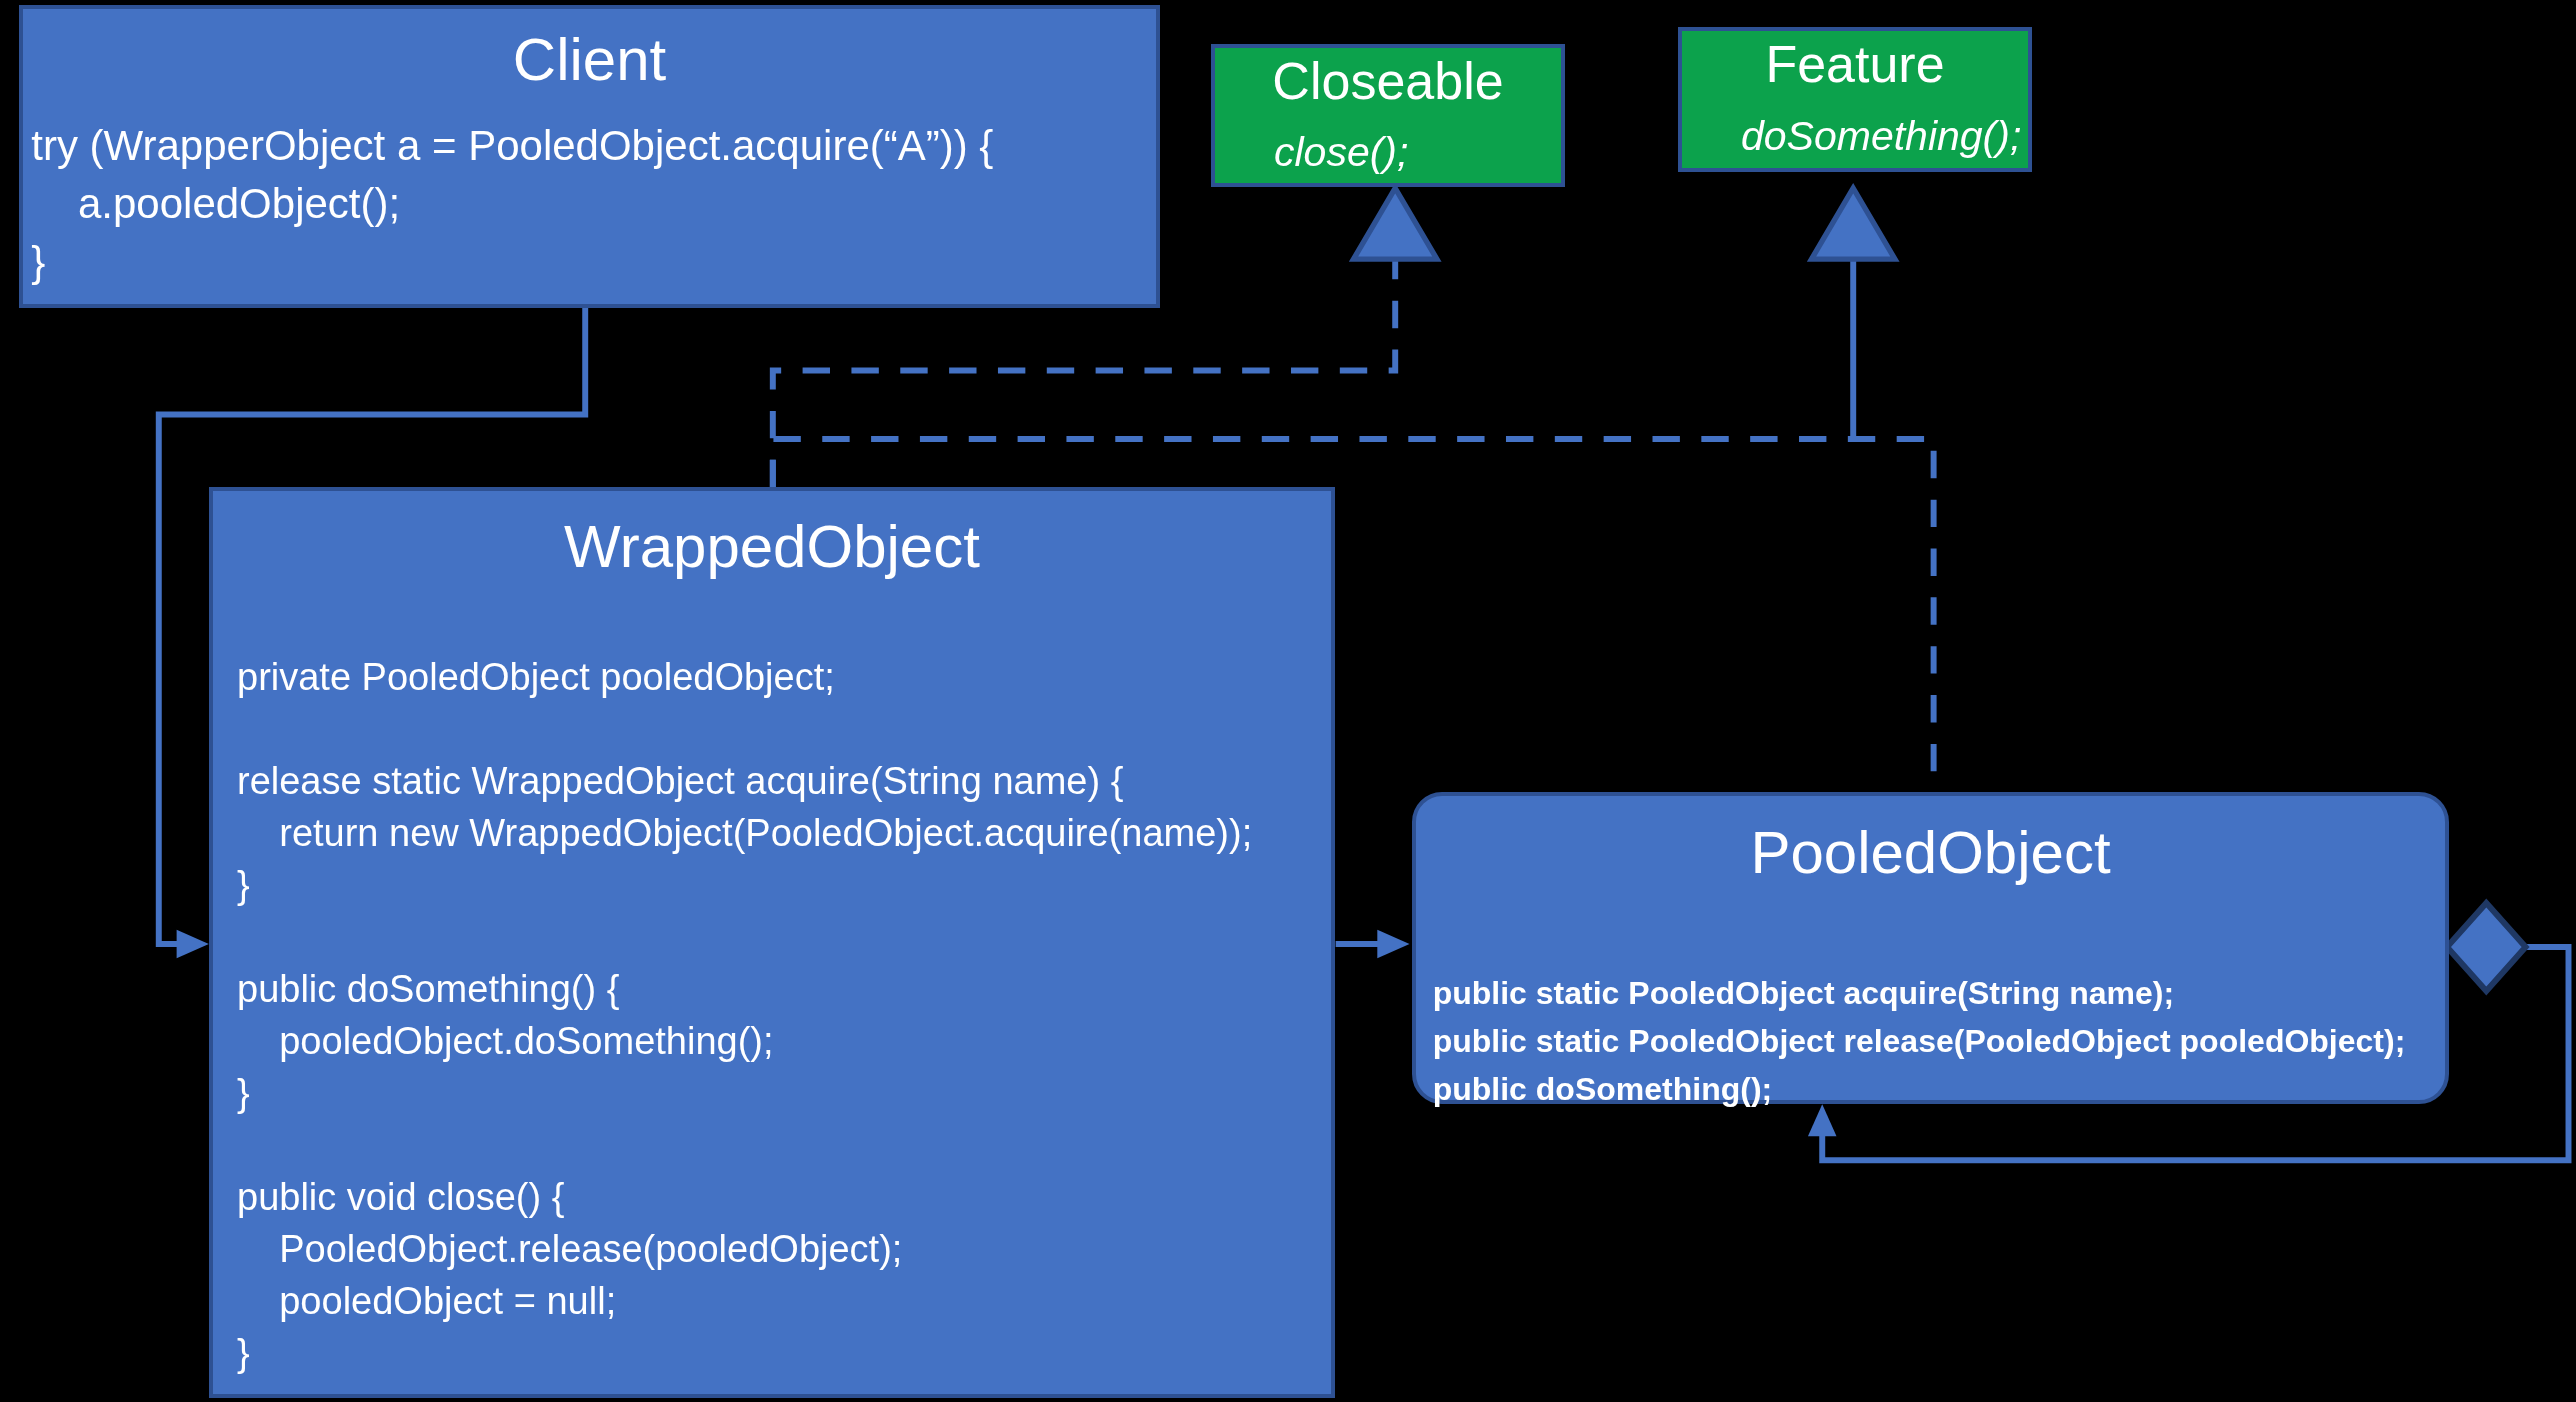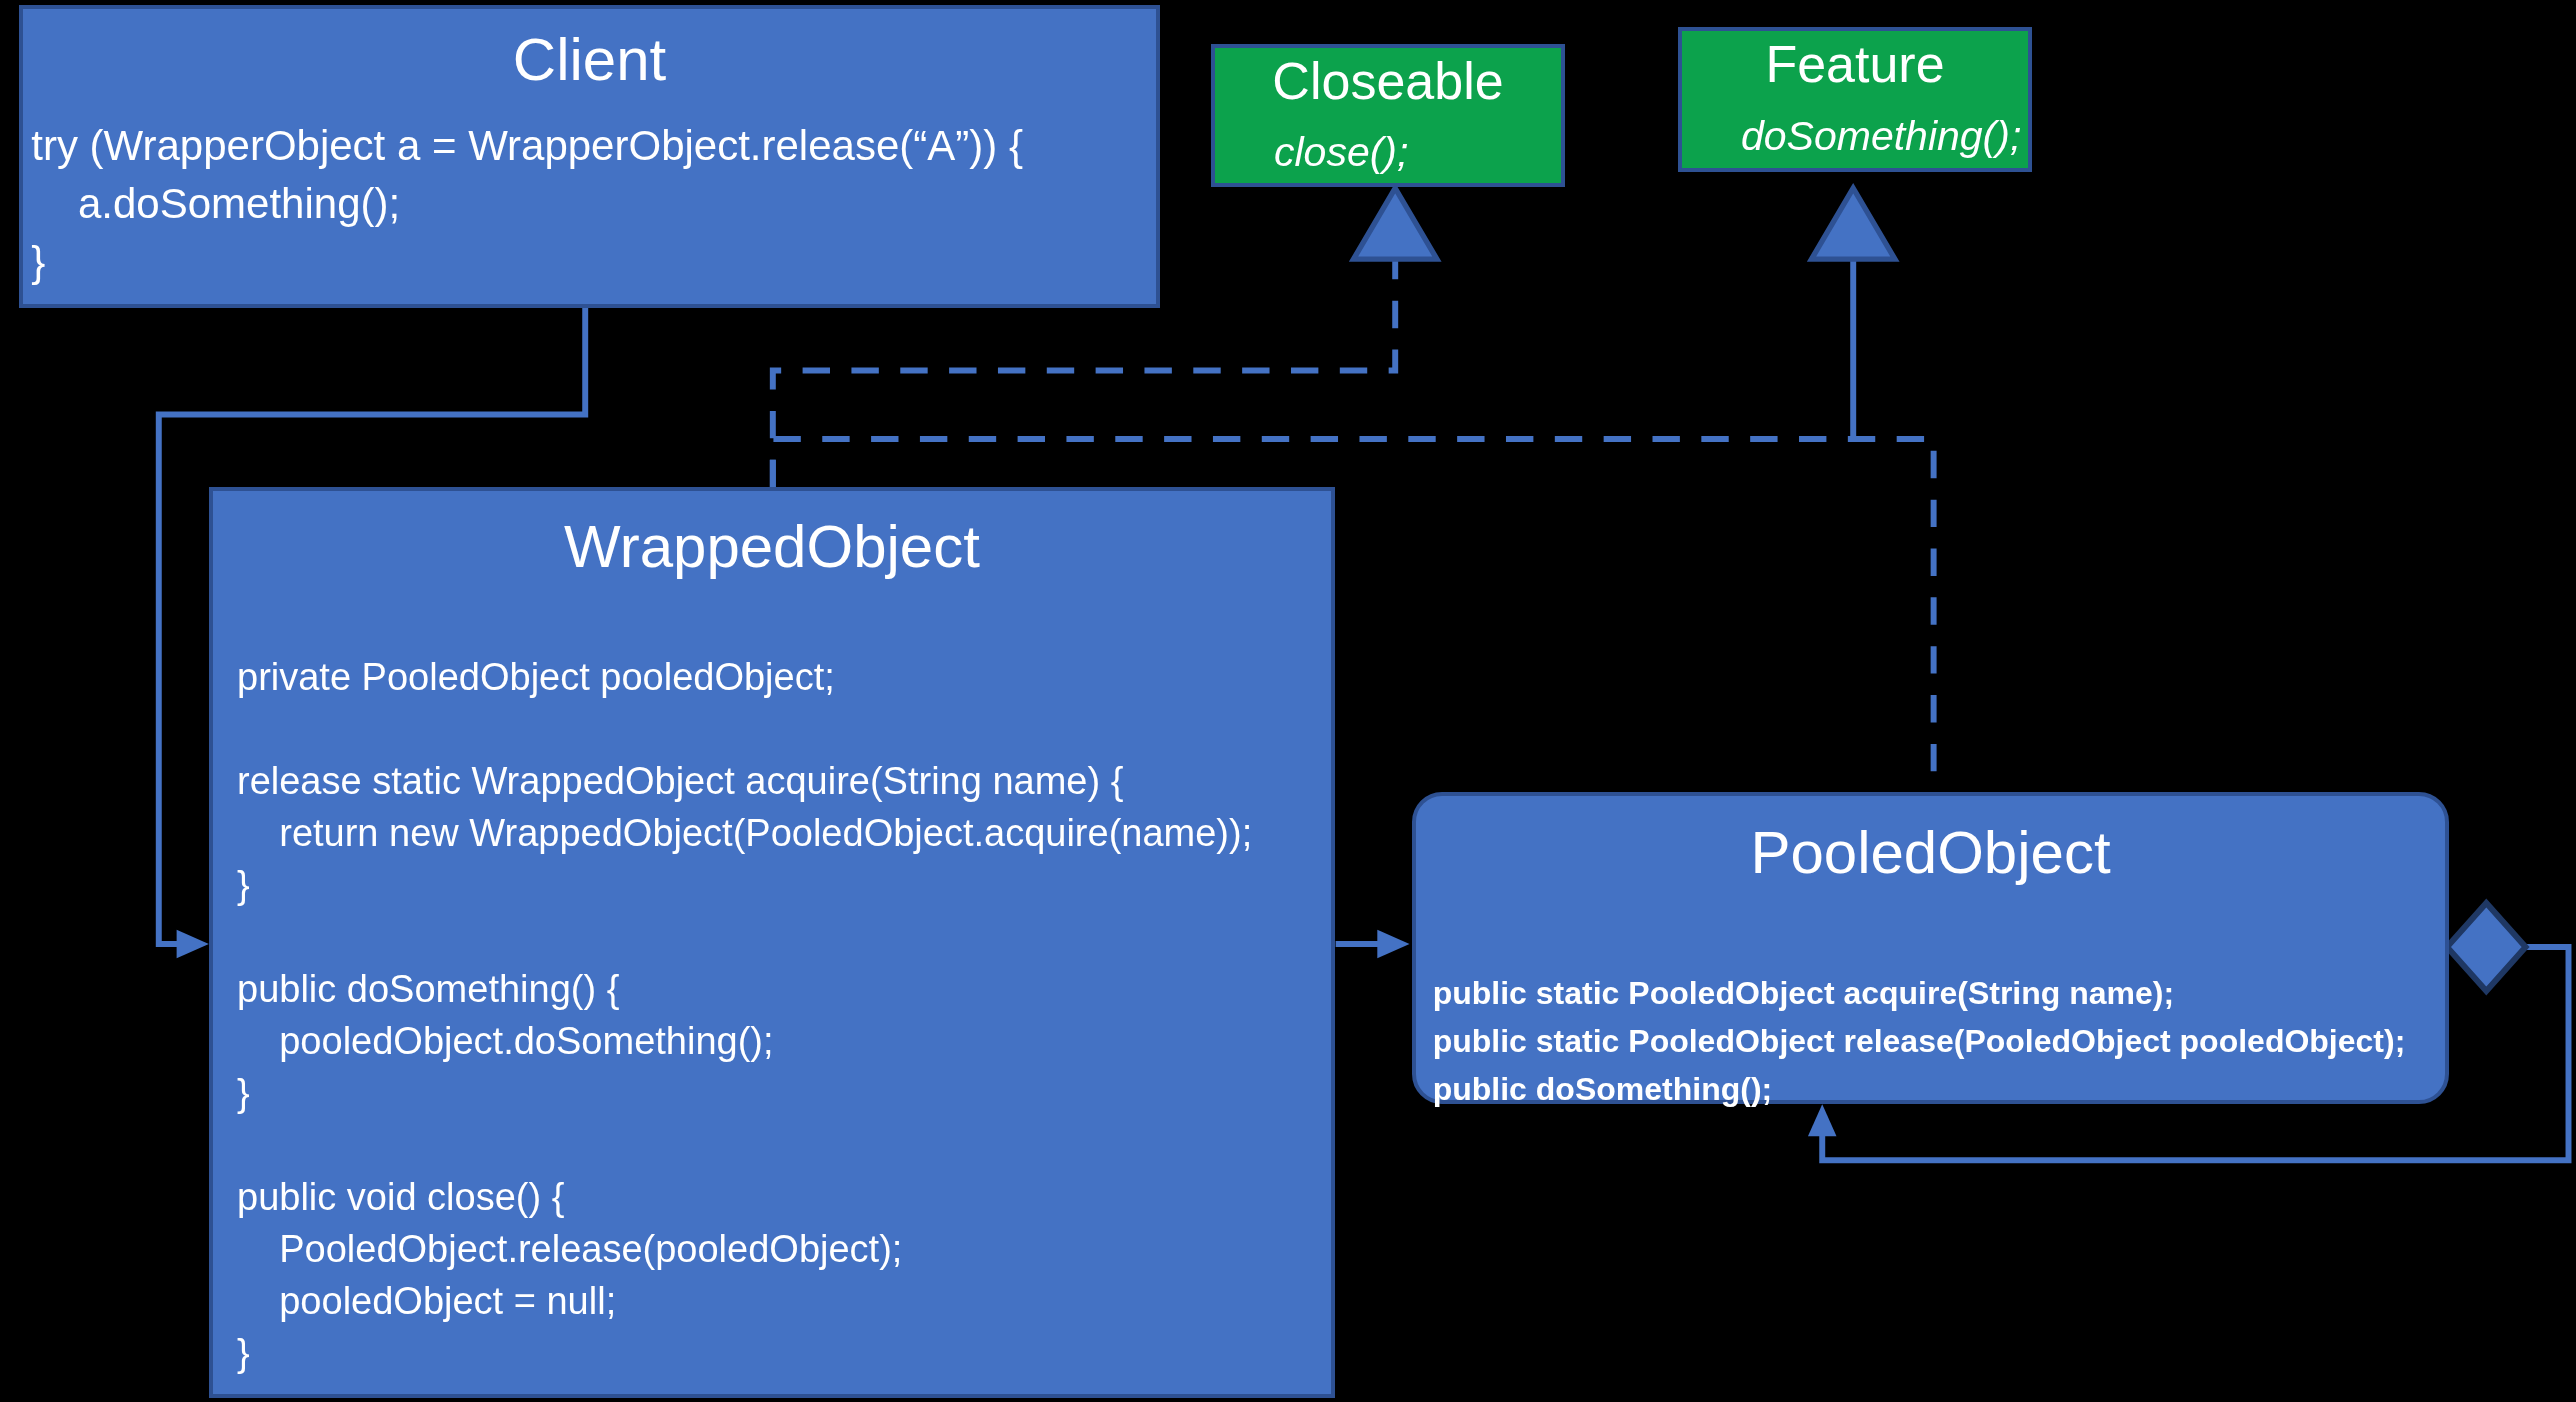--- a/index.html
+++ b/index.html
@@ -96,22 +96,22 @@
     <polygon points="350,1585 296,1561 296,1609" fill="#4472c4"></polygon>
     <polygon points="2366,1585 2312,1561 2312,1609" fill="#4472c4"></polygon>
     <polygon points="3059,1854 3035,1908 3083,1908" fill="#4472c4"></polygon>
 
     <polygon points="4108,1590 4174,1516 4240,1590 4174,1664" fill="#4472c4" stroke="#1f3864" stroke-width="10"></polygon>
   </svg>
 
   <div class="uml-box client" style="left:19px; top:4.8px; width:1141px; height:303px;">
     <div class="box-title" style="top:19px;">Client</div>
     <div class="code-block" style="left:8.3px; top:108px; right:6px;">
-      <div class="code-line">try (WrapperObject a = WrapperObject.release(“A”)) {</div>
-      <div class="code-line">    a.doSomething();</div>
+      <div class="code-line">try (WrapperObject a = PooledObject.acquire(“A”)) {</div>
+      <div class="code-line">    a.pooledObject();</div>
       <div class="code-line">}</div>
     </div>
   </div>
 
   <div class="uml-box green" style="left:1211px; top:44px; width:354px; height:143px;">
     <div class="box-title italic" style="top:6px;">Closeable</div>
     <div class="iface-method" style="left:19px; top:82px;">close();</div>
   </div>
 
   <div class="uml-box green" style="left:1678px; top:27px; width:354px; height:145px;">

